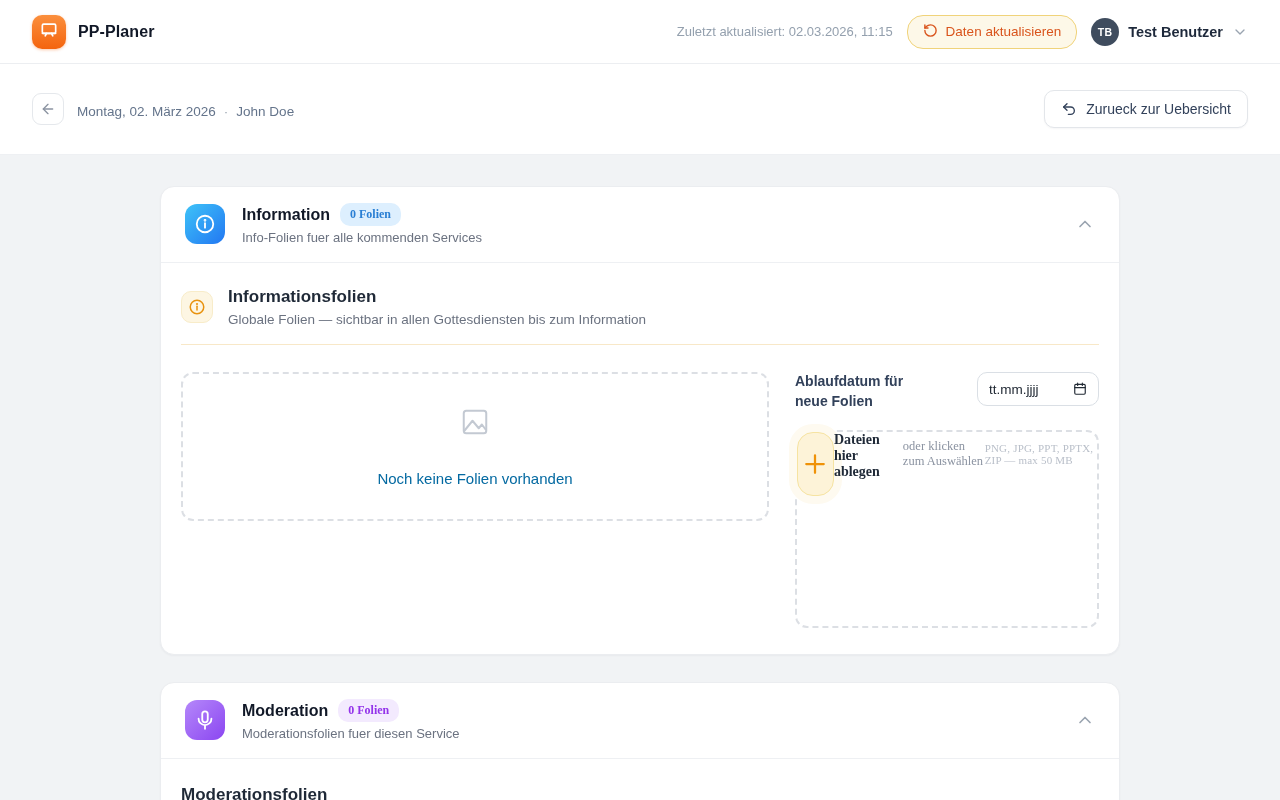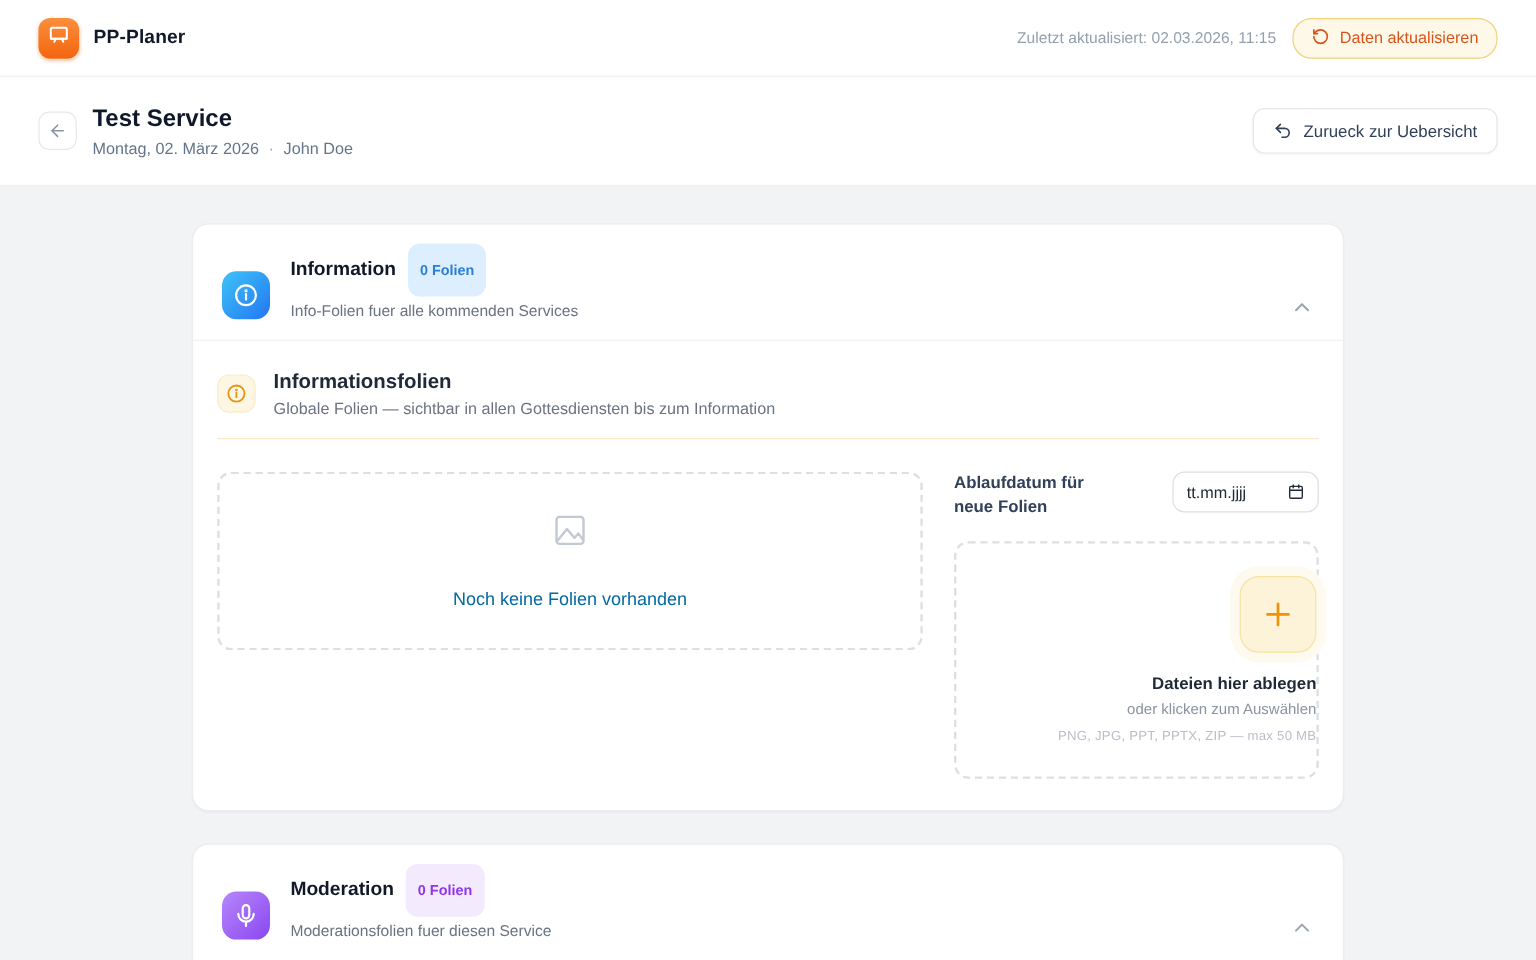--- a/index.html
+++ b/index.html
@@ -41,29 +41,29 @@
   .meta-dot { color:#9aa4b0; }
   .overview-btn { margin-left:auto; display:flex; align-items:center; gap:9px; cursor:pointer;
                   background:#fff; border:1px solid #e3e6ea; border-radius:10px;
                   padding:10px 16px; font-size:14px; font-weight:500; color:#32415a;
                   font-family:inherit; box-shadow:0 1px 2px rgba(16,24,40,.04); }
 
   
   .main { padding:31px 0 0; }
   .card { width:960px; margin:0 auto 27px; background:#fff; border:1px solid #ebedf0;
           border-radius:14px; box-shadow:0 1px 2px rgba(16,24,40,.04); overflow:hidden; }
-  .card-header { display:flex; align-items:flex-end; padding:16px 24px 17px; cursor:pointer; }
+  .card-header { display:flex; align-items:center; padding:16px 24px 17px; cursor:pointer; }
   .card-icon { width:40px; height:40px; border-radius:12px; display:flex;
                align-items:center; justify-content:center; flex-shrink:0; }
   .card-icon.blue  { background:linear-gradient(135deg,#3ec3f8,#2277f2); }
   .card-icon.purple{ background:linear-gradient(135deg,#b588fa,#8b46f1); }
   .card-head-text { margin-left:17px; }
   .card-title-row { display:flex; align-items:center; gap:10px; }
   .card-title { font-size:16px; font-weight:700; color:#111827; }
-  .badge { font-size:12px; font-weight:600; border-radius:10px; padding:15px 10px; }
+  .badge { font-size:12px; font-weight:600; border-radius:10px; padding:4px 10px;font-family:Liberation Serif, serif; }
   .badge.blue   { background:#ddeffe; color:#2a7fd4; }
   .badge.purple { background:#f3eafe; color:#9333ea; }
   .card-subtitle { font-size:13px; color:#6b7280; margin-top:4px; }
   .chev { margin-left:auto; cursor:pointer; display:flex; }
   .card-divider { height:1px; background:#eef0f3; }
   .card-body { padding:24px 20px 26px; }
 
   .section-head { display:flex; align-items:center; gap:15px; }
   .section-icon { width:32px; height:32px; border-radius:10px; background:#fdf6e3;
                   border:1px solid #f8ecc9; display:flex; align-items:center; justify-content:center; }
@@ -77,22 +77,22 @@
   .empty-text { font-size:15px; color:#0369a1;margin-top:17px; }
 
   .expiry-row { display:flex; align-items:flex-start; justify-content:space-between; gap:10px; margin-bottom:19px; }
   .expiry-label { font-size:14px; font-weight:600; color:#32415a; line-height:1.4; width:142px; }
   .date-input { display:flex; align-items:center; justify-content:space-between;
                 width:122px; height:34px; border:1px solid #dadfe5; border-radius:10px;
                 padding:0 11px; cursor:text; background:#fff; }
   .date-input span { font-size:13.5px; color:#222a35; }
 
   .dropzone { border:2px dashed #dcdfe4; border-radius:12px; height:198px;
-              display:flex; flex-direction:column; align-items:flex-end; justify-content:center;
-              cursor:pointer; }
+              display:flex; align-items:flex-start; justify-content:center;
+              cursor:pointer;font-family:Liberation Serif, serif; }
   .plus-tile { width:64px; height:64px; border-radius:16px; background:#fdf3d8;
                border:1px solid #f6e3a1; display:flex; align-items:center; justify-content:center;
                box-shadow:0 0 0 8px #fefaf0; margin-bottom:17px; }
   .dz-title { font-size:14px; font-weight:700; color:#1f2937; }
   .dz-sub { font-size:12.5px; color:#8b93a1; margin-top:7px; }
   .dz-hint { font-size:11px; color:#b9bfc9; margin-top:10px; letter-spacing:.2px; }
 
   .mod-heading { font-size:17px; font-weight:700; color:#1f2937; padding:26px 0 40px; }
 </style>
 </head>
@@ -114,34 +114,42 @@
     <span class="last-updated">Zuletzt aktualisiert: 02.03.2026, 11:15</span>
     <button class="refresh-btn">
       <span>
         <svg width="15" height="15" viewBox="0 0 24 24" fill="none" stroke="#d9541c" stroke-width="2.2" stroke-linecap="round" stroke-linejoin="round">
           <path d="M3 12a9 9 0 1 0 9-9 9.75 9.75 0 0 0-6.74 2.74L3 8"></path>
             <path d="M3 3v5h5"></path>
         </svg>
       </span>
       <span>Daten aktualisieren</span>
     </button>
+    <div class="user-menu">
+      <div class="avatar">TB</div>
+      <span class="user-name">Test Benutzer</span>
+      <span style="display:flex">
+        <svg width="16" height="16" viewBox="0 0 24 24" fill="none" stroke="#9aa4b0" stroke-width="2" stroke-linecap="round" stroke-linejoin="round">
+            <path d="m6 9 6 6 6-6"></path>
+          </svg>
+      </span>
+    </div>
   </div>
 </header>
 
 <div class="page-header">
   <button class="back-btn">
     <span style="display:flex">
       <svg width="16" height="16" viewBox="0 0 24 24" fill="none" stroke="#8b93a1" stroke-width="2" stroke-linecap="round" stroke-linejoin="round">
           <path d="M19 12H5"></path>
           <path d="m12 19-7-7 7-7"></path>
         </svg>
     </span>
   </button>
   <div class="page-titles">
-    <div class="page-title">Test Service</div>
     <div class="page-meta">
       <span>Montag, 02. März 2026</span>
       <span class="meta-dot">·</span>
       <span>John Doe</span>
     </div>
   </div>
   <button class="overview-btn">
     <span style="display:flex">
       <svg width="16" height="16" viewBox="0 0 24 24" fill="none" stroke="#32415a" stroke-width="2" stroke-linecap="round" stroke-linejoin="round">
         <path d="M9 14 4 9l5-5"></path>

